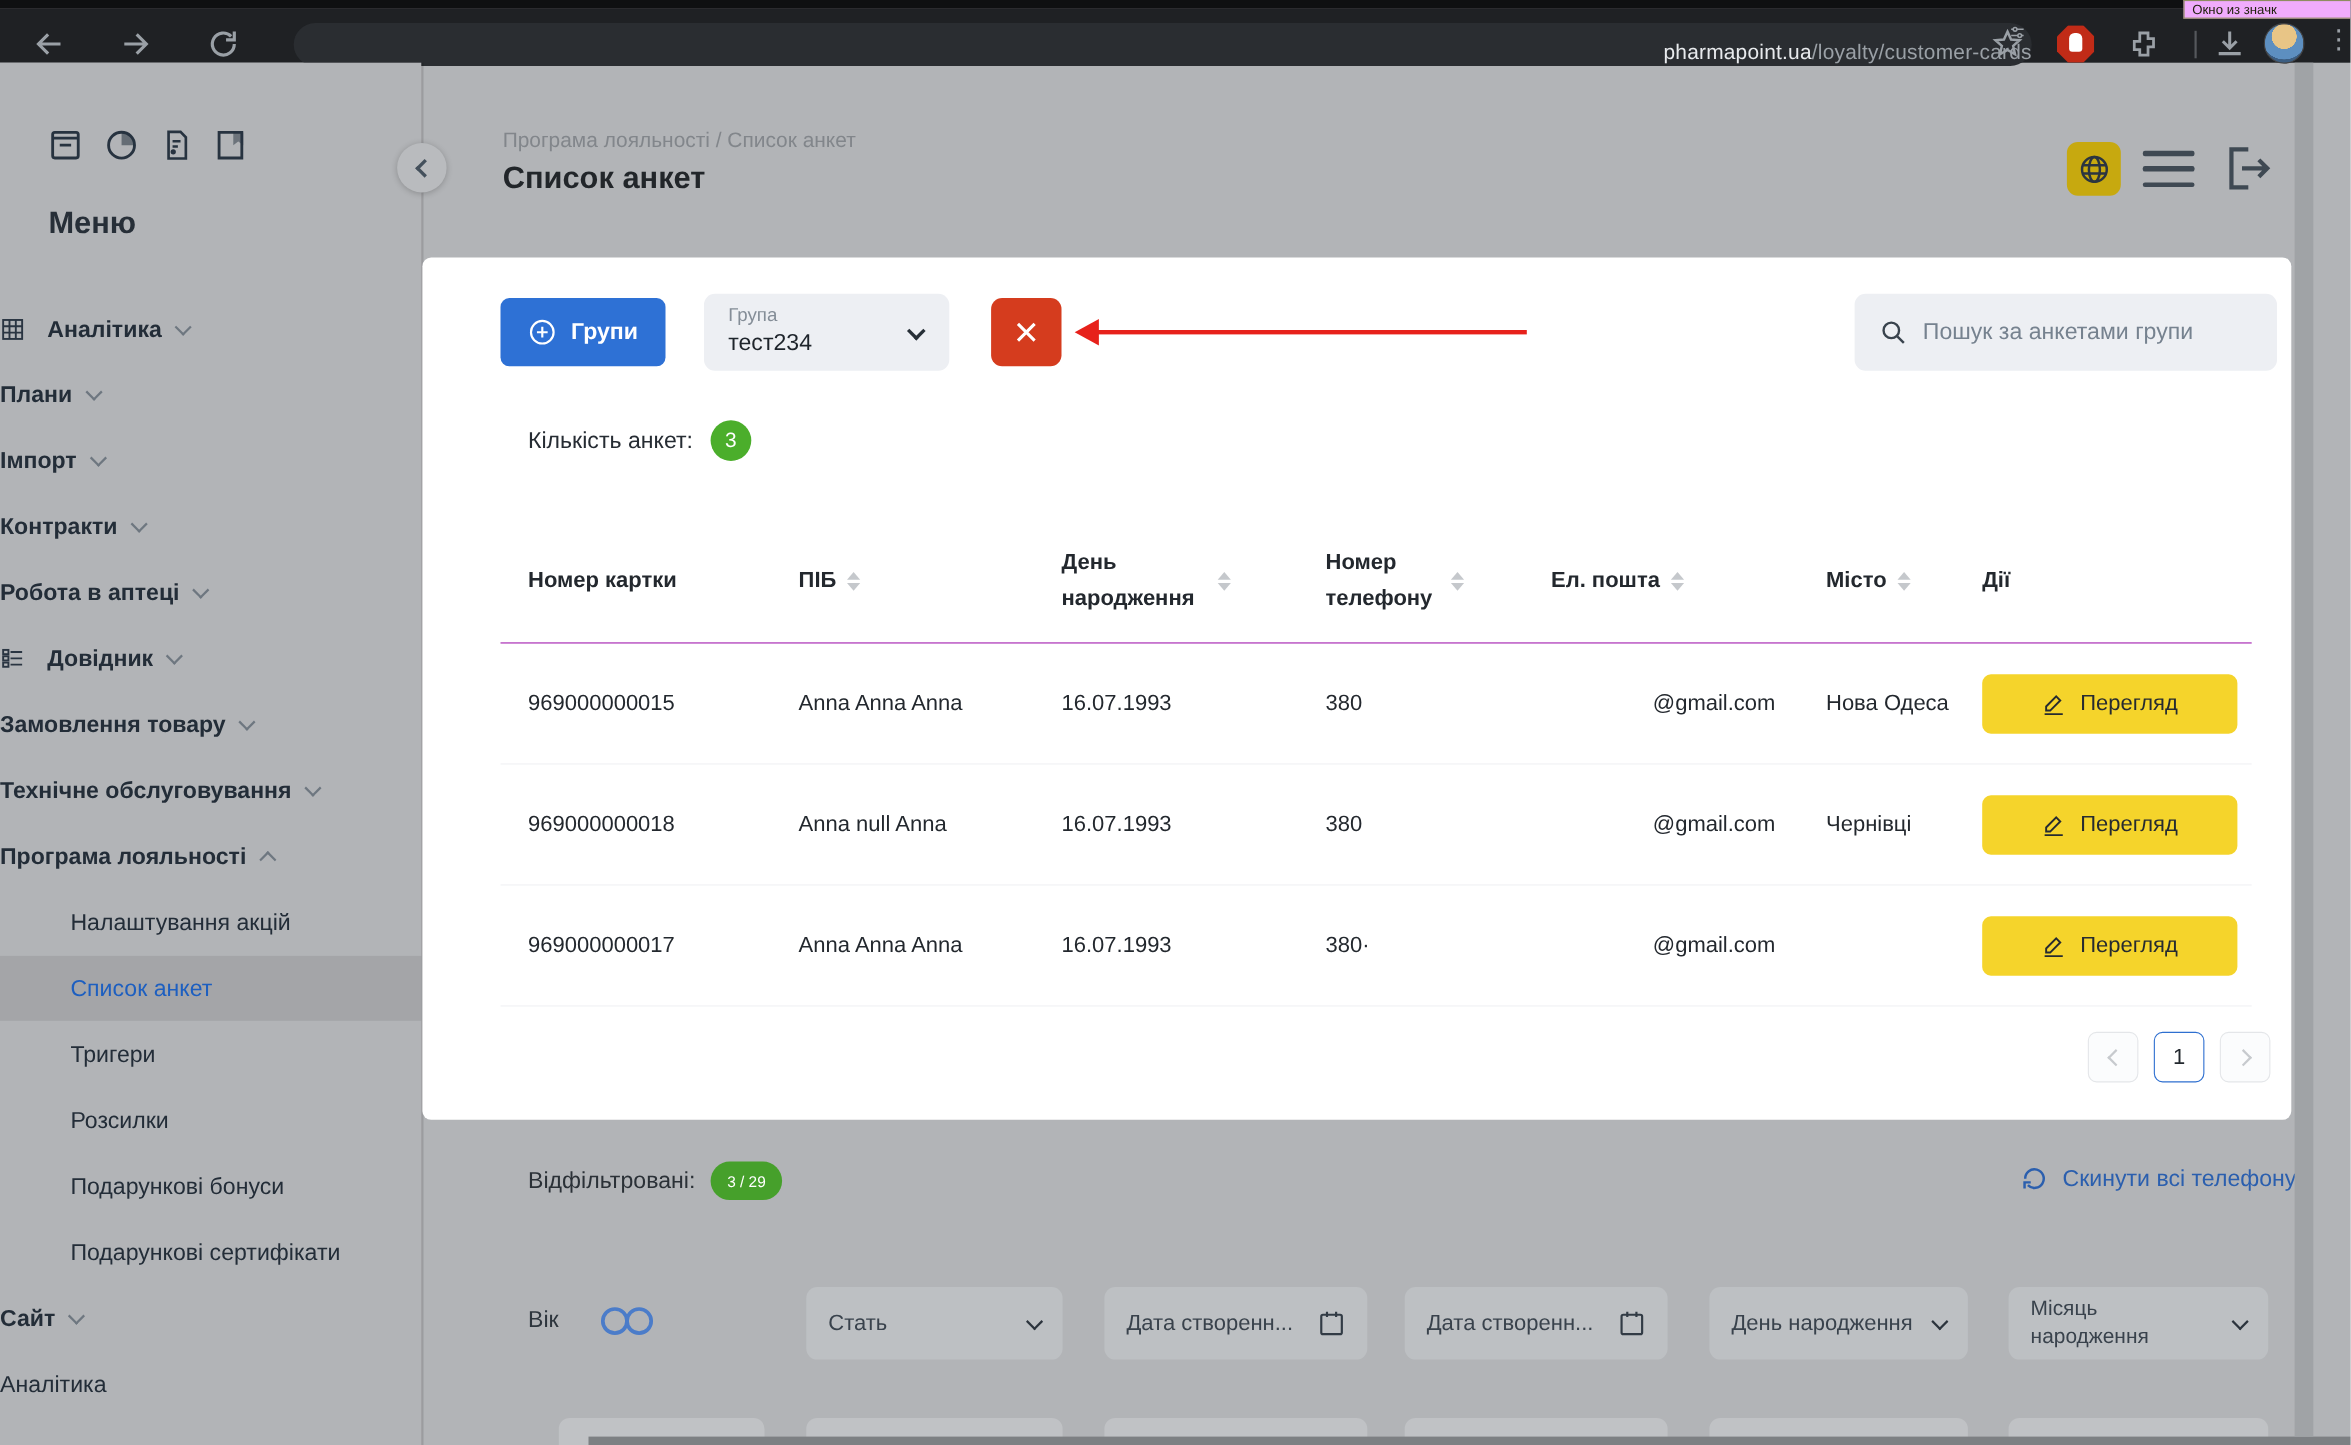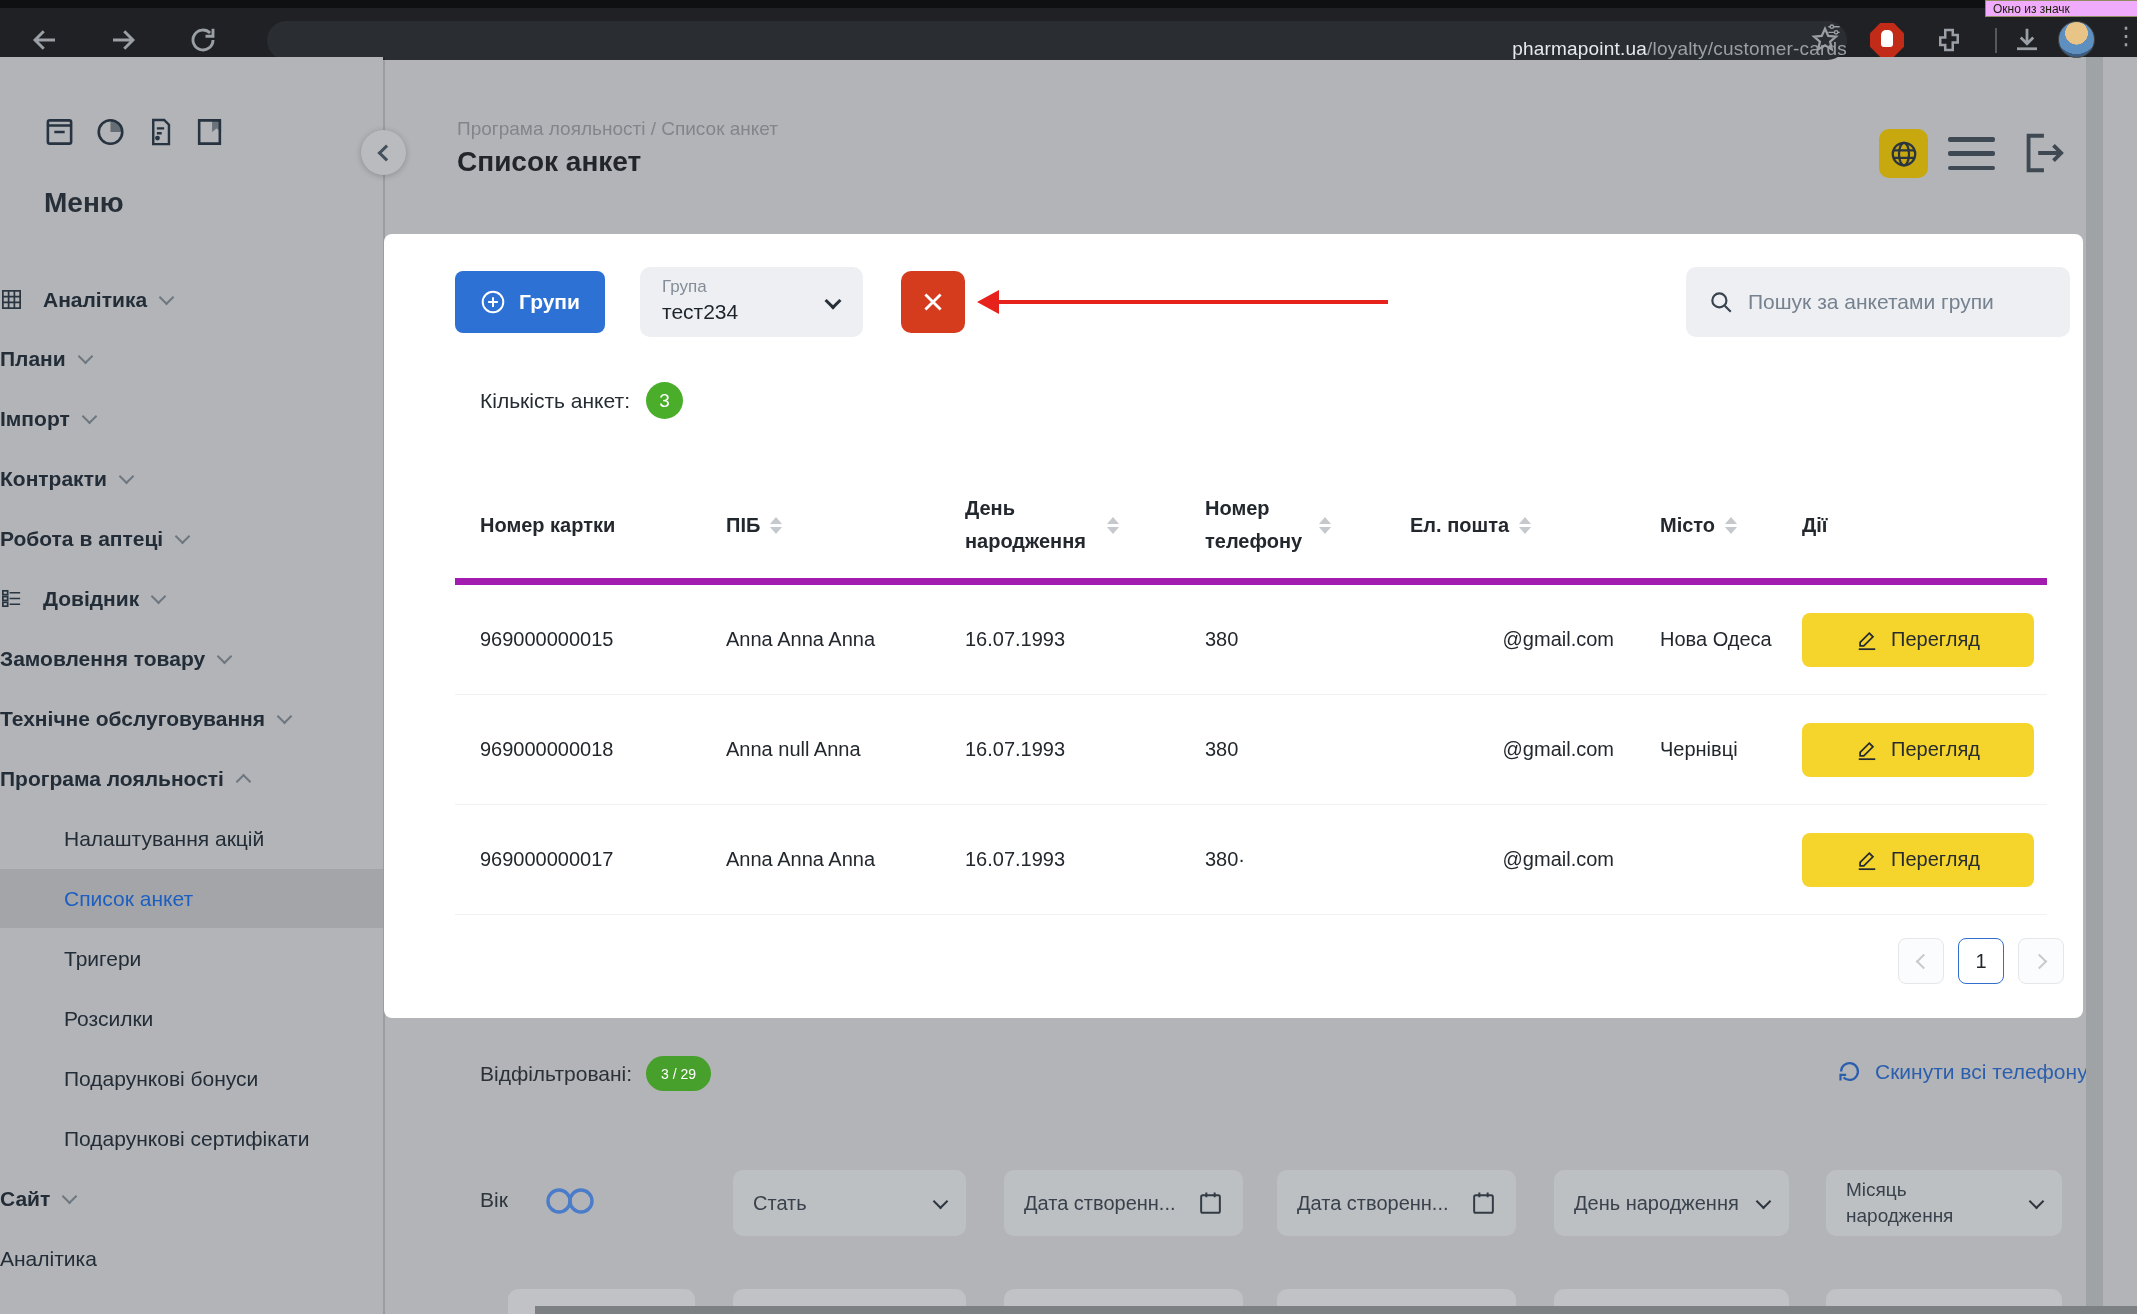--- a/index.html
+++ b/index.html
@@ -74,21 +74,21 @@
   .search input { border:none; outline:none; background:transparent; font-size:21px; color:#3c4750; width:300px;
                   font-family:"Liberation Sans", sans-serif; }
   .search input::placeholder { color:#76828f; }
   .count-row { position:absolute; left:96px; top:148px; display:flex; align-items:center; }
   .count-row .lbl { font-size:21px; color:#262c33; }
   .badge-circle { margin-left:16px; width:37px; height:37px; border-radius:50%; background:#4bae2b; color:#fff;
                   font-size:19px; display:flex; align-items:center; justify-content:center; }
 
   .tbl { position:absolute; left:71px; top:238px; width:1592px; }
   .trow { display:grid; grid-template-columns:246px 239px 240px 205px 250px 142px 244px; padding-left:25px; align-items:center; }
-  .thead { height:113px; border-bottom:7px solid #a21caf; font-weight:700; color:#23282e; font-size:20px; }
+  .thead { height:113px; border-bottom:1px solid #a21caf; font-weight:700; color:#23282e; font-size:20px; }
   .th { display:flex; align-items:center; line-height:1.65; }
   .th .w130 { width:132px; } .th .w100 { width:104px; }
   .sort { display:inline-flex; flex-direction:column; gap:3px; margin-left:10px; }
   .sort .up { width:0; height:0; border-left:6px solid transparent; border-right:6px solid transparent; border-bottom:7px solid #c5c8cc; }
   .sort .dn { width:0; height:0; border-left:6px solid transparent; border-right:6px solid transparent; border-top:7px solid #c5c8cc; }
   .tr { height:110px; border-bottom:1px solid #f0f1f3; font-size:20px; color:#23282e; }
   .td-email { text-align:right; padding-right:46px; }
   .td-city { line-height:1.55; padding-right:20px; }
   .btn-view { width:232px; height:54px; border-radius:8px; background:#f5d42b; display:flex; align-items:center;
               justify-content:center; gap:13px; font-size:20px; color:#262b30; }

